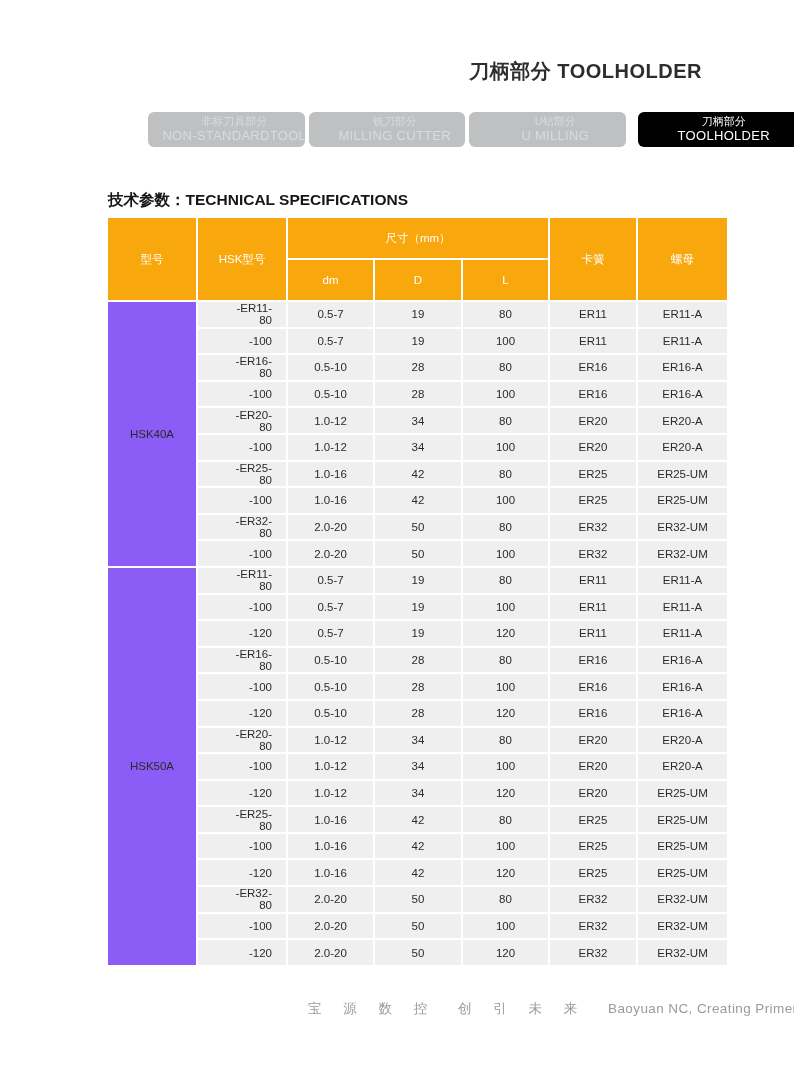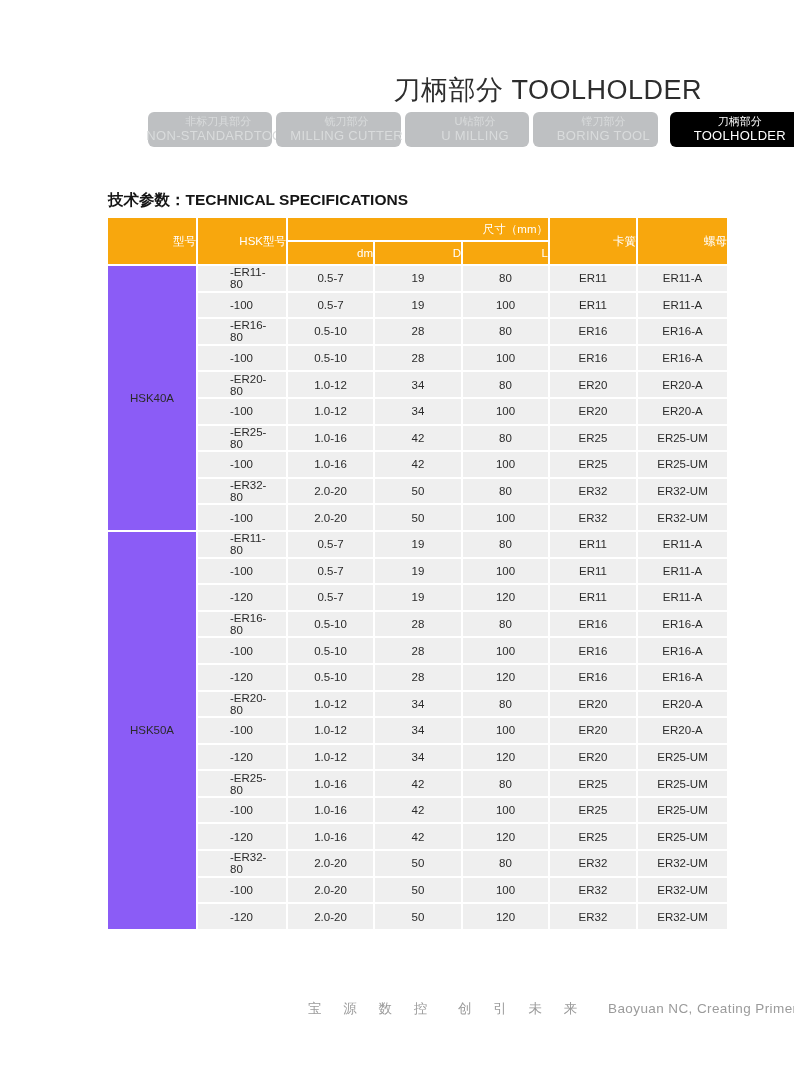--- a/index.html
+++ b/index.html
@@ -1,22 +1,22 @@
 <!DOCTYPE html>
 <html><head>
 <meta charset="utf-8">
 <style>
   html,body{margin:0;padding:0;background:#ffffff;}
   .page{
     position:relative;width:794px;height:1077px;background:#ffffff;
     font-family:"Liberation Sans","DejaVu Sans",sans-serif;overflow:hidden;
   }
   .page-title{
-    position:absolute;top:72px;right:92px;
-    font-size:27px;font-weight:400;color:#2d2d2d;letter-spacing:0.5px;
+    position:absolute;top:58px;right:92px;
+    font-size:20px;font-weight:700;color:#2d2d2d;letter-spacing:0.5px;
     white-space:nowrap;
   }
   .tab-bar{
     position:absolute;left:148px;right:0;top:112px;height:35px;
     display:flex;gap:4px;
   }
   .tab{
     flex:1;background:#bec0c2;border-radius:6px;
     display:flex;flex-direction:column;align-items:center;justify-content:center;
     color:#d9dbdc;line-height:1.3;cursor:pointer;min-width:0;padding-left:16px;
@@ -27,27 +27,27 @@
   .section-heading{
     position:absolute;left:108px;top:190px;
     font-size:15.5px;font-weight:700;color:#151515;white-space:nowrap;
   }
   table.spec{
     position:absolute;left:106px;top:216px;width:613px;
     border-collapse:separate;border-spacing:2px;table-layout:fixed;
   }
   table.spec th{
     background:#f8a70d;color:#ffffff;font-weight:400;
-    font-size:11.5px;height:22px;text-align:right;padding:0;
+    font-size:11.5px;height:22px;text-align:center;padding:9px;
   }
   table.spec td{
     background:#efefef;color:#2b2b2b;font-size:11.5px;
     text-align:center;height:24.6px;padding:0;
   }
-  table.spec td.hsk{text-align:left;padding-right:14px;padding-left:32px;}
+  table.spec td.hsk{text-align:right;padding-right:14px;padding-left:32px;}
   table.spec td.group{background:#8b5cf6;}
   .footer{
     position:absolute;left:308px;top:1000px;
     color:#9b9b9b;font-size:13.5px;white-space:nowrap;
   }
   .footer .cjk{letter-spacing:9px;margin-top:29px;}
   .footer .gap{margin-right:18px;}
   .footer .latin{letter-spacing:0.4px;}
 </style>
 </head>
@@ -62,24 +62,20 @@
       <span class="zh">非标刀具部分</span>
       <span class="en">NON-STANDARDTOOL</span>
     </div>
     <div class="tab">
       <span class="zh">铣刀部分</span>
       <span class="en">MILLING CUTTER</span>
     </div>
     <div class="tab">
       <span class="zh">U钻部分</span>
       <span class="en">U MILLING</span>
-    </div>
-    <div class="tab">
-      <span class="zh">镗刀部分</span>
-      <span class="en">BORING TOOL</span>
     </div>
     <div class="tab active">
       <span class="zh">刀柄部分</span>
       <span class="en">TOOLHOLDER</span>
     </div>
   </div>
 
   <div class="section-heading">技术参数：TECHNICAL SPECIFICATIONS</div>
 
   <table class="spec">

